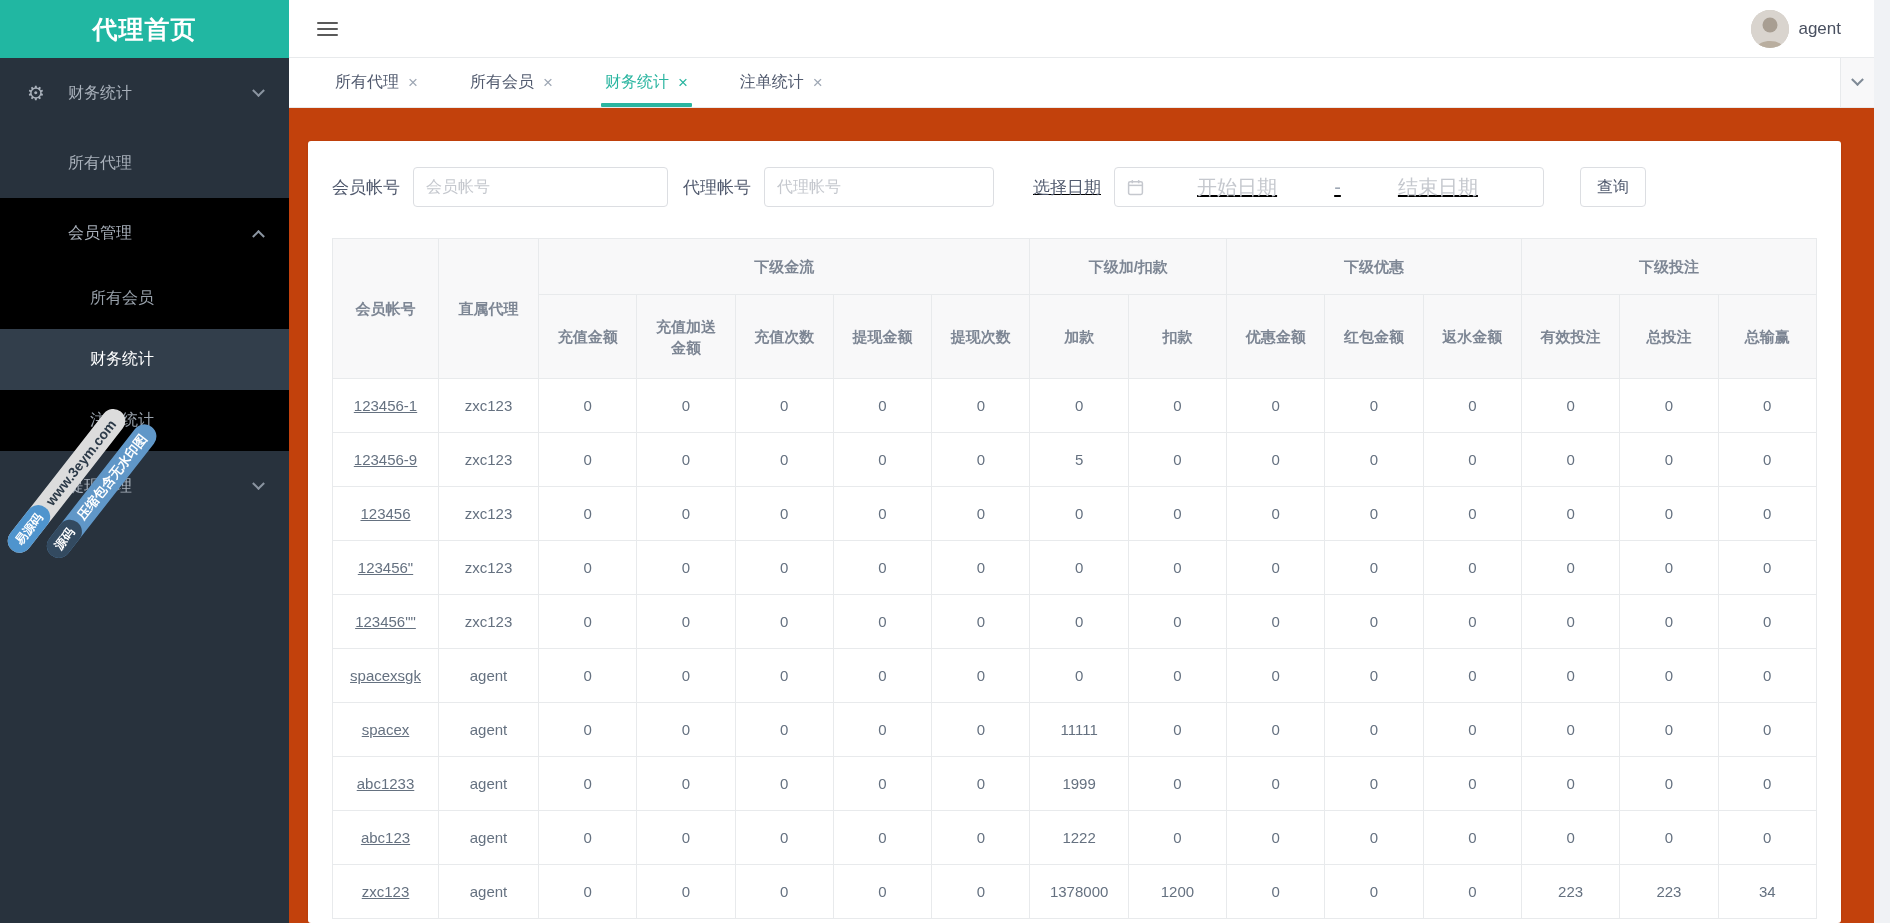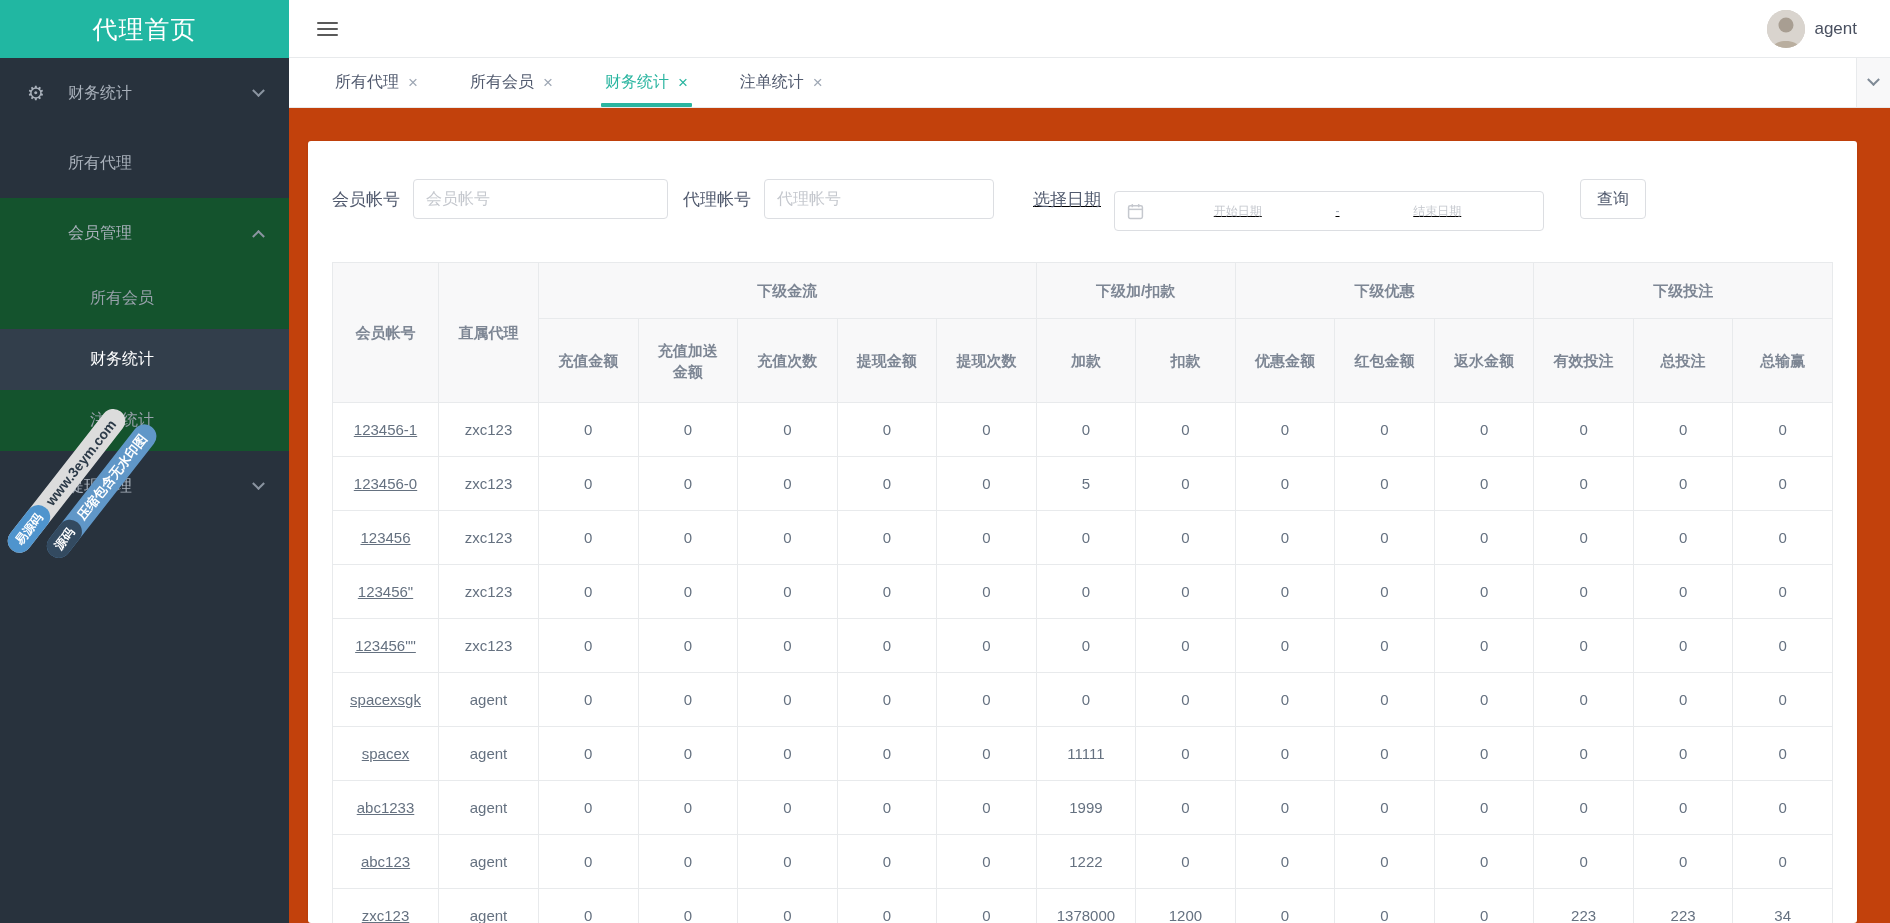--- a/index.html
+++ b/index.html
@@ -2,50 +2,50 @@
 <html><head>
 <meta charset="utf-8">
 <style>
   * { margin:0; padding:0; box-sizing:border-box; }
   html,body { width:1890px; height:923px; overflow:hidden; }
   body { font-family:"Liberation Sans","DejaVu Sans",sans-serif; background:#f0f2f5; }
   .app { position:relative; width:1890px; height:923px; overflow:hidden; }
 
   
   .sidebar { position:absolute; left:0; top:0; width:289px; height:923px; background:#28323d; overflow:hidden; }
-  .logo { height:58px; background:#21b7a2; color:#fff; font-size:25px; font-weight:normal;
+  .logo { height:58px; background:#21b7a2; color:#fff; font-size:25px; font-weight:bold;
           display:flex; align-items:center; justify-content:center; letter-spacing:1px; }
   .menu-item { height:70px; display:flex; align-items:center; padding:0 26px 0 68px;
                color:#a9b1bb; font-size:16px; position:relative; cursor:pointer; }
   .menu-item .gear { position:absolute; left:27px; top:50%; transform:translateY(-50%);
                      font-size:20px; line-height:1; color:#a9b1bb; }
   .chev { width:9px; height:9px; border-right:2px solid #8b95a1; border-bottom:2px solid #8b95a1;
           display:inline-block; }
   .chev.down { transform:rotate(45deg) translate(-2px,-2px); }
   .chev.up   { transform:rotate(-135deg) translate(-2px,-2px); }
   .menu-item .chev { margin-left:auto; }
-  .group-open { background:#14532d; }
+  .group-open { background:#000000; }
   .menu-subitem { height:61px; display:flex; align-items:center; padding-left:90px;
                   color:#98a1ab; font-size:16px; cursor:pointer; }
   .menu-subitem.active { background:#323e4b; color:#ffffff; }
 
   
   .watermark { position:absolute; left:95px; top:472px; width:0; height:0; pointer-events:none; }
   .wm-rot { position:absolute; left:0; top:0; transform:translate(-50%,-50%) rotate(-52deg); width:225px; }
   .ribbon { display:flex; align-items:center; height:24px; border-radius:12px;
             font-weight:bold; white-space:nowrap; width:max-content; }
   .ribbon .pill { height:24px; display:flex; align-items:center; padding:0 9px;
                   border-radius:12px; font-size:12px; margin-right:5px; }
   .ribbon1 { background:#dcdcdc; color:#2c3a48; font-size:14px; padding-right:12px; }
   .ribbon1 .pill { background:#4f94cd; color:#fff; }
   .ribbon2 { background:#6097c8; color:#fff; font-size:13px; padding-right:12px; margin:10px 0 0 20px; }
   .ribbon2 .pill { background:#334a60; color:#fff; }
 
   
-  .main { position:absolute; left:289px; top:0; right:0; height:923px; }
+  .main { position:absolute; left:289px; top:0; right:16px; height:923px; }
   .topbar { height:58px; background:#fff; border-bottom:1px solid #e8eaec;
             display:flex; align-items:center; padding:0 33px 0 28px; }
   .burger { width:21px; display:flex; flex-direction:column; gap:4px; cursor:pointer; }
   .burger b { height:2px; background:#5a5a5a; border-radius:1px; }
   .top-right { margin-left:auto; display:flex; align-items:center; gap:9px; cursor:pointer; }
   .avatar { width:38px; height:38px; border-radius:50%; overflow:hidden; background:#cfc9c2;
             display:flex; align-items:flex-end; justify-content:center; }
   .username { font-size:17px; color:#495060; }
 
   .tabbar { position:relative; height:50px; background:#fff; border-bottom:1px solid #e8eaec;
@@ -69,22 +69,22 @@
   
   .filters { display:flex; align-items:center; }
   .f-group { display:flex; align-items:center; }
   .f-label { font-size:17px; color:#515a6e; margin-right:13px; white-space:nowrap; }
   .f-input { height:40px; border:1px solid #dcdee2; border-radius:4px; padding:0 12px;
              font-size:16px; color:#515a6e; outline:none; font-family:inherit; }
   .f-input::placeholder { color:#c5c8ce; }
   .w-member { width:255px; } .w-agent { width:230px; }
   .g-member { margin-right:15px; } .g-agent { margin-right:39px; } .g-date { margin-right:36px;text-decoration:underline; }
   .date-range { width:430px; height:40px; border:1px solid #dcdee2; border-radius:4px;
-                display:flex; align-items:center; padding:0 12px; color:#c5c8ce; font-size:12px;
-                cursor:pointer; background:#fff;margin-top:24px; }
+                display:flex; align-items:center; padding:0 12px; color:#c5c8ce; font-size:20px;
+                cursor:pointer; background:#fff; }
   .date-range svg { flex:0 0 auto; }
   .date-ph { flex:1; text-align:center; }
   .date-sep { color:#9ea7b4; padding:0 4px; }
   .btn-query { width:66px; height:40px; background:#fff; border:1px solid #dcdee2; border-radius:4px;
                font-size:16px; color:#515a6e; cursor:pointer; font-family:inherit; }
 
   
   .data-table { width:100%; border-collapse:collapse; table-layout:fixed; margin-top:31px; }
   .data-table th, .data-table td { border:1px solid #e8eaec; text-align:center; }
   .data-table thead th { background:#f8f8f9; color:#7d8694; font-weight:bold; font-size:15px;
@@ -278,21 +278,21 @@
                 <td>0</td>
                 <td>0</td>
                 <td>0</td>
                 <td>0</td>
                 <td>0</td>
                 <td>0</td>
                 <td>0</td>
               </tr>
 
               <tr>
-                <td class="c-account">123456-0</td>
+                <td class="c-account">123456-9</td>
                 <td>zxc123</td>
                 <td>0</td>
                 <td>0</td>
                 <td>0</td>
                 <td>0</td>
                 <td>0</td>
                 <td>5</td>
                 <td>0</td>
                 <td>0</td>
                 <td>0</td>

